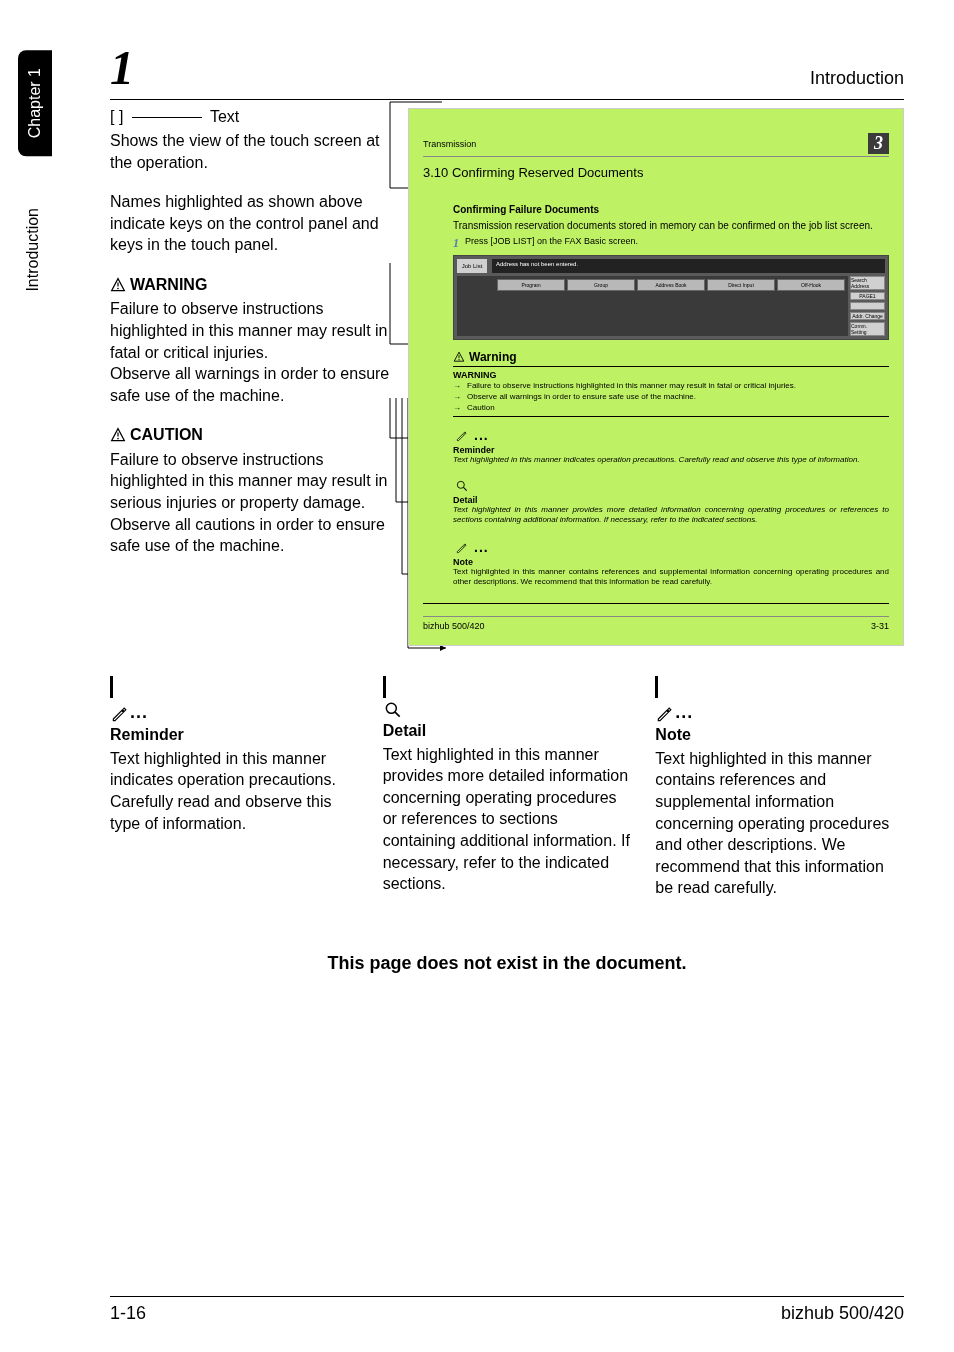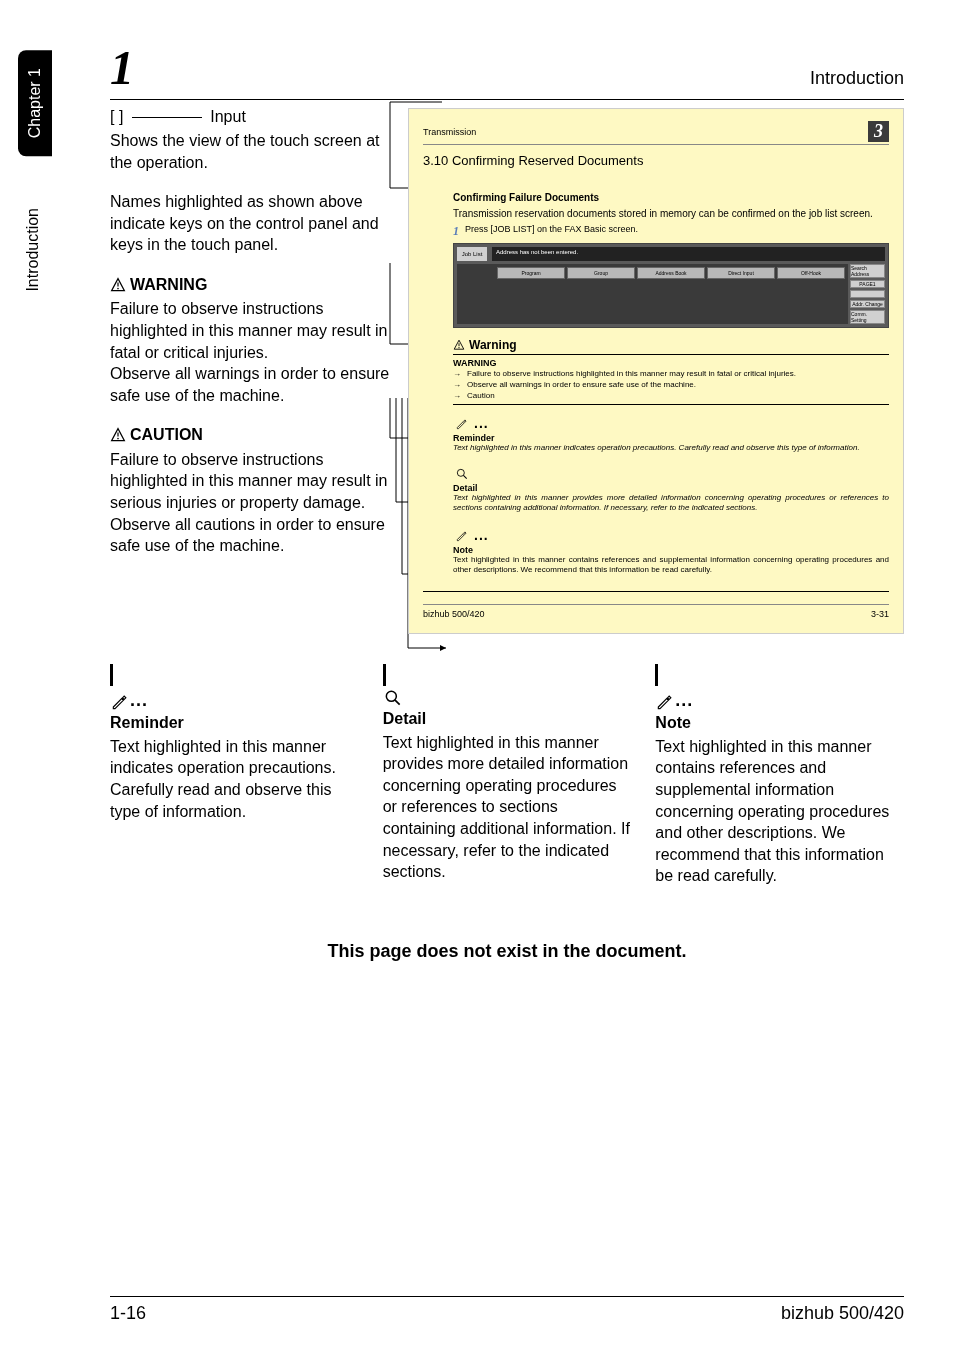--- a/index.html
+++ b/index.html
@@ -22,21 +22,21 @@
     .left-col { width: 280px; flex-shrink: 0; }
     .right-col { flex-grow: 1; position: relative; }
     
     
     .bracket-title { font-size: 16px; margin-bottom: 4px; }
     .exp-block { font-size: 16px; line-height: 1.35; margin-bottom: 18px; }
     .exp-heading { font-weight: bold; font-size: 16px; display: inline-flex; align-items: center; gap: 4px; }
     .exp-heading svg { width: 16px; height: 16px; }
     
     
-    .mock-page { width: 100%; background: #fef9c3; border: 1px solid #ccc; padding: 12px 14px 14px 14px; font-size: 9px; position: relative; }
+    .mock-page { width: 100%; background: #bef264; border: 1px solid #ccc; padding: 24px 14px 14px 14px; font-size: 9px; position: relative; }
     .mock-header { display: flex; justify-content: space-between; align-items: center; border-bottom: 1px solid #888; padding-bottom: 2px; margin-bottom: 8px; }
     .mock-chnum { font-family: "Times New Roman", serif; font-style: italic; font-weight: bold; font-size: 18px; background: #3b3b3b; color: #fff; padding: 0 6px; }
     .mock-sec-title { font-weight: normal; font-size: 13px; margin-bottom: 24px; }
     .mock-sub-title { font-weight: bold; font-size: 10px; margin: 4px 0; }
     .mock-body { font-size: 10px; line-height: 1.3; margin-bottom: 4px; }
     .mock-step { display: flex; gap: 6px; margin: 4px 0; }
     .mock-step-num { font-family: "Times New Roman", serif; font-weight: bold; font-style: italic; color: #5a7db8; font-size: 12px; }
     .mock-screen { width: 100%; height: 85px; border: 1px solid #444; background: #5a5a5a; position: relative; margin: 4px 0 10px 0; }
     .mock-screen-tab { position: absolute; top: 3px; left: 3px; width: 30px; height: 14px; background: #d0d0d0; font-size: 6px; display: flex; align-items: center; justify-content: center; }
     .mock-screen-bar { position: absolute; top: 3px; left: 38px; right: 3px; height: 14px; background: #222; color: #fff; font-size: 6px; padding: 2px 4px; }
@@ -91,21 +91,21 @@
     <span class="header-title">Introduction</span>
   </div>
 
 
   <div class="main-area">
 
     <div class="left-col">
       <div class="bracket-title">
         <span>[          ]</span>
         <span style="display:inline-block; width:70px; border-bottom:1px solid #000; vertical-align:middle; margin:0 4px;"></span>
-        <span>Input</span>
+        <span>Text</span>
       </div>
       <div class="exp-block" style="white-space:pre-line;">Shows the view of the touch screen at the operation.</div>
 
       <div class="exp-block" style="white-space:pre-line;">Names highlighted as shown above indicate keys on the control panel and keys in the touch panel.</div>
 
       <div class="exp-block">
         <span class="exp-heading">
           <svg viewBox="0 0 20 20">
               <path d="M10 2 L18 17 L2 17 Z" fill="none" stroke="#000" stroke-width="1.5"></path>
               <line x1="10" y1="7" x2="10" y2="12" stroke="#000" stroke-width="1.5"></line>

